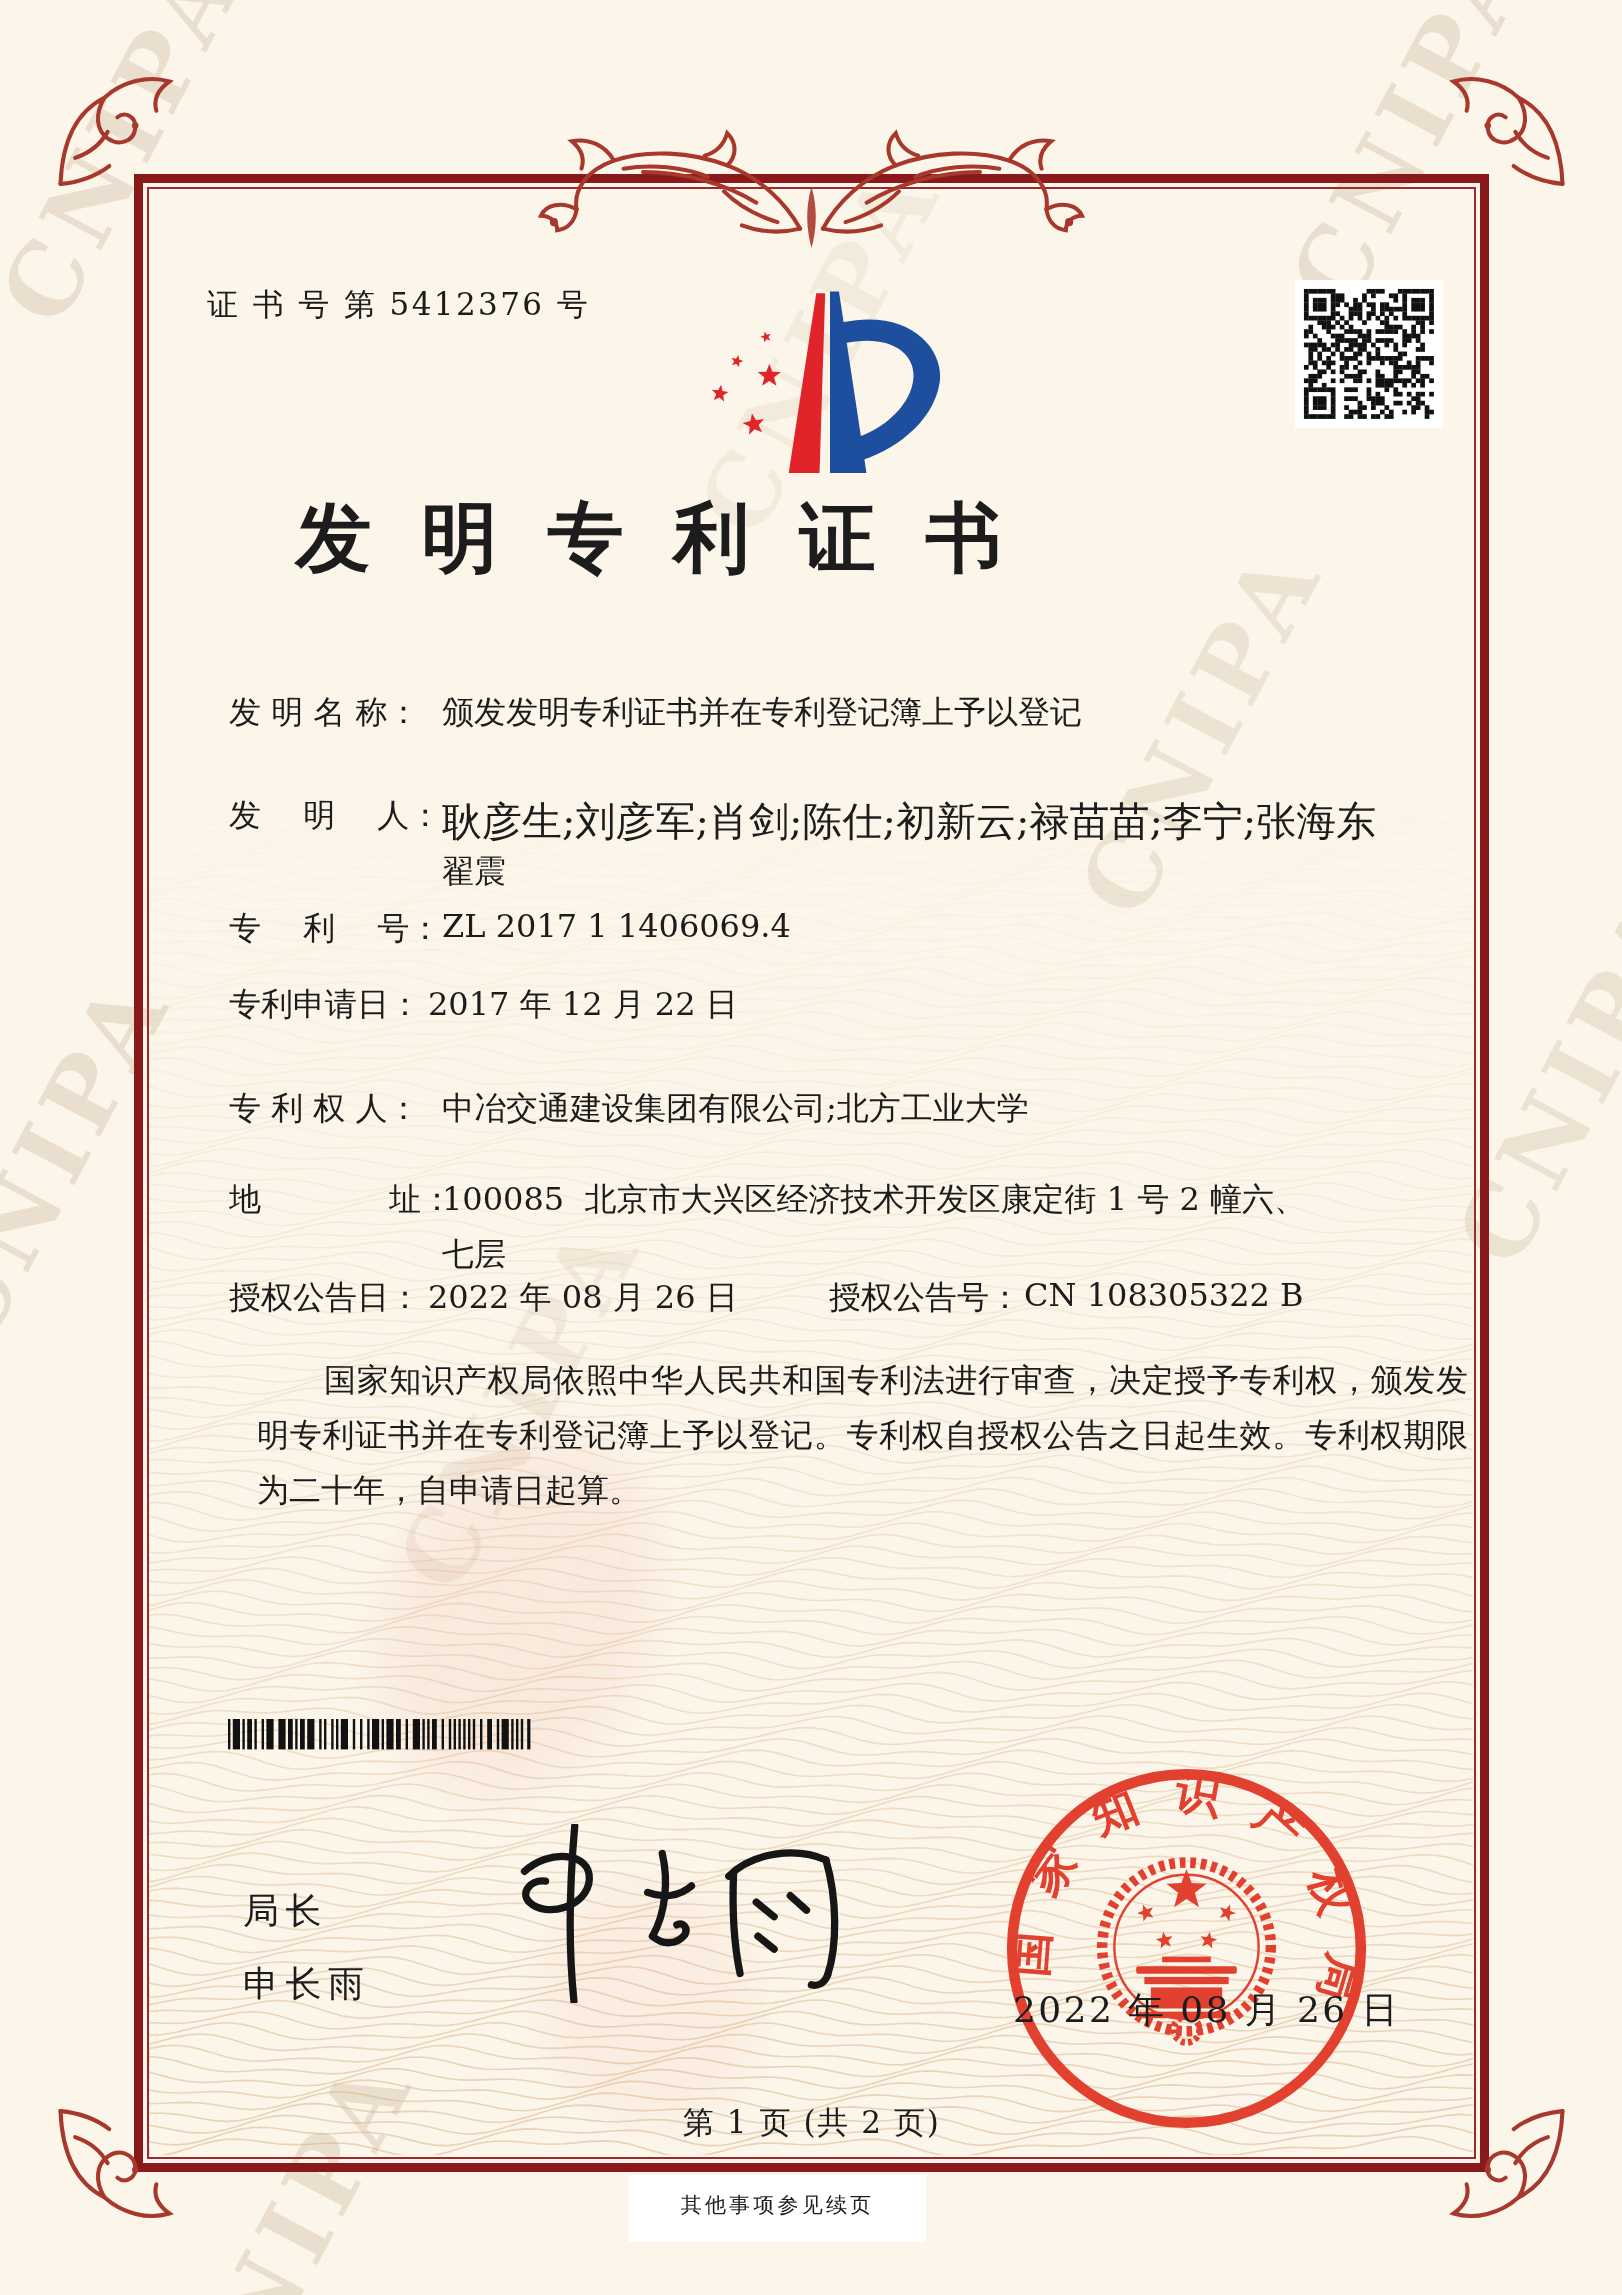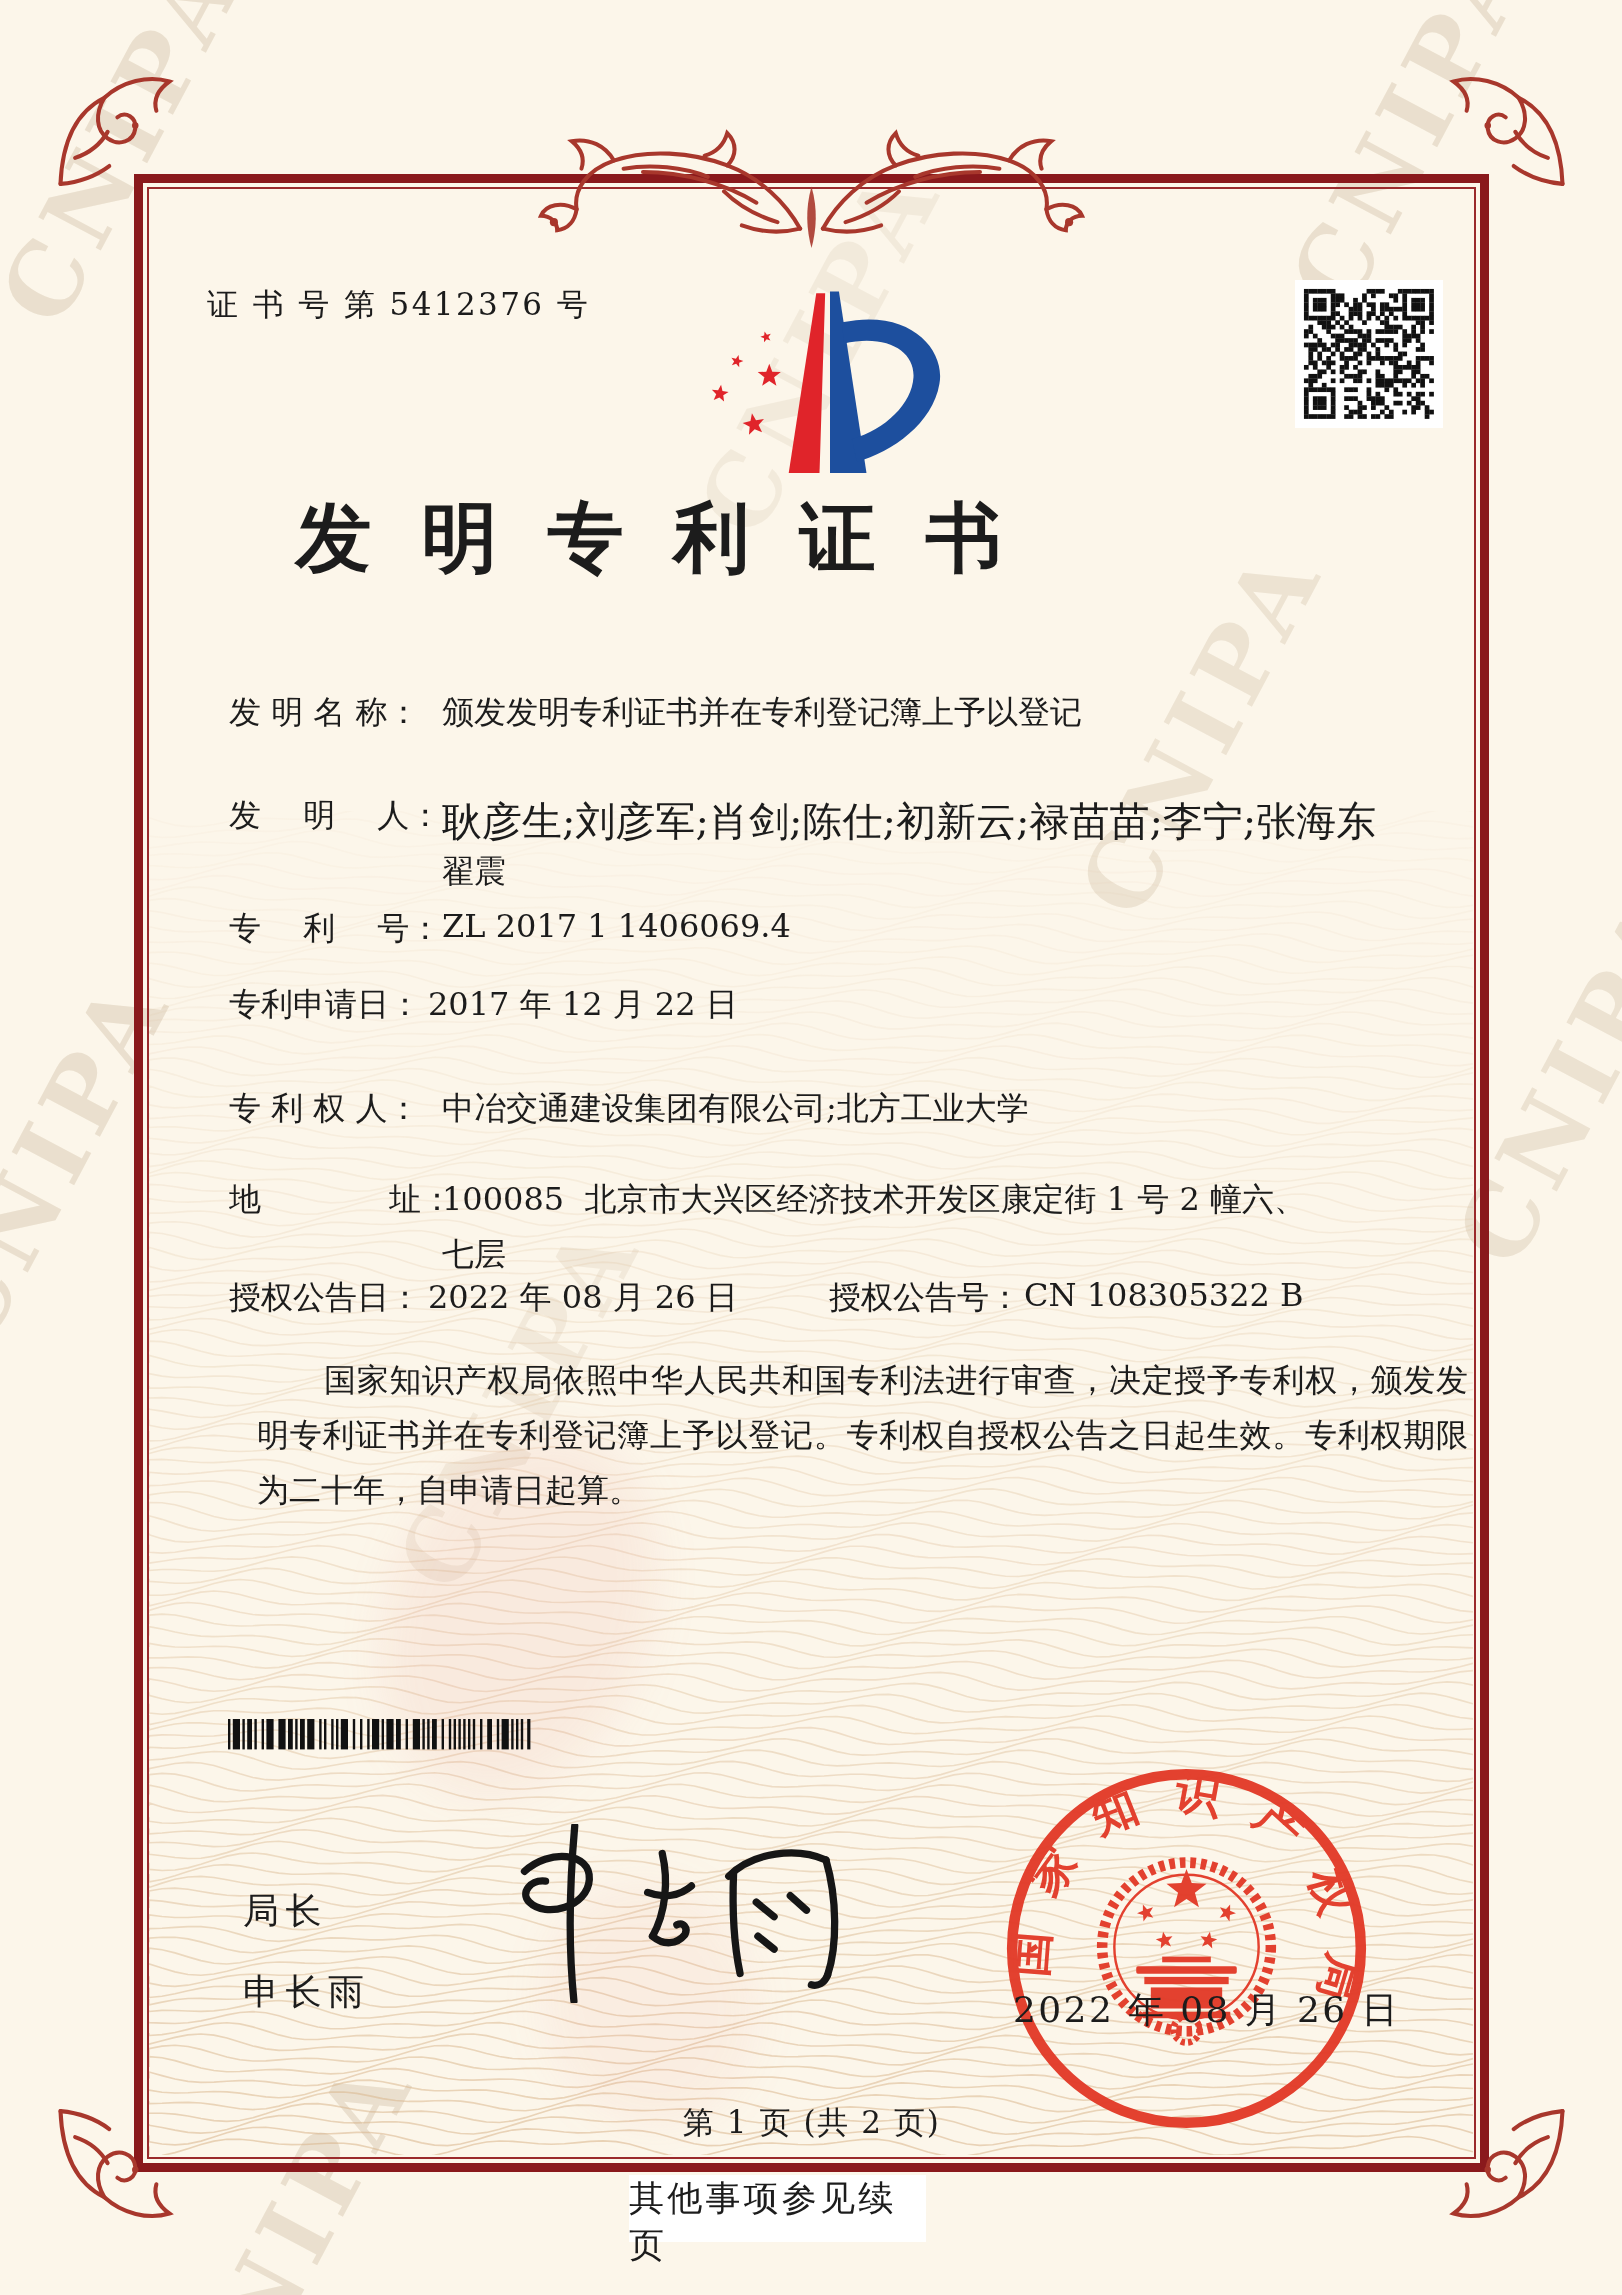--- a/index.html
+++ b/index.html
@@ -23,25 +23,25 @@
   
   #qr-box{position:absolute;left:1295px;top:280px;width:148px;height:148px;background:#ffffff;}
   
   .flabel{position:absolute;left:229px;font-size:32px;white-space:pre;}
   .fvalue{position:absolute;font-size:32px;white-space:pre;}
   
   .para{position:absolute;left:229px;width:1211px;font-size:32px;line-height:55px;
         text-align:justify;text-indent:67px;margin-left:28px;}
   
   #director-label{position:absolute;left:243px;top:1887px;font-size:36px;letter-spacing:6.5px;}
-  #director-name{position:absolute;left:243px;top:1960px;font-size:36px;letter-spacing:6.5px;margin-top:8px;}
+  #director-name{position:absolute;left:243px;top:1960px;font-size:36px;letter-spacing:6.5px;}
   #seal-date{position:absolute;left:1013px;top:1986px;font-size:36px;letter-spacing:2.4px;z-index:6;}
   #page-info{position:absolute;left:0;top:2102px;width:1623px;text-align:center;font-size:31px;letter-spacing:1.6px;}
   #cont-strip{position:absolute;left:629px;top:2175px;width:297px;height:67px;background:#ffffff;}
-  #cont-note{position:absolute;left:0;top:0;width:100%;text-align:left;font-size:35px;letter-spacing:3.2px;}
+  #cont-note{position:absolute;left:0;top:16px;width:100%;text-align:center;font-size:21px;letter-spacing:3.2px;}
   svg{display:block;}
 </style>
 </head>
 <body>
 
 <div id="page">
 
   <span class="wm" style="left:122px;top:138px;opacity:.5">CNIPA</span>
   <span class="wm" style="left:1412px;top:122px;opacity:.5">CNIPA</span>
   <span class="wm" style="left:820px;top:349px;opacity:.26">CNIPA</span>

